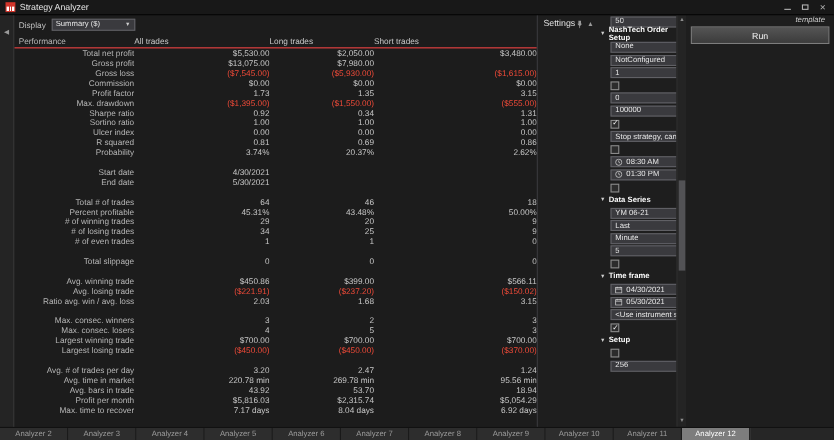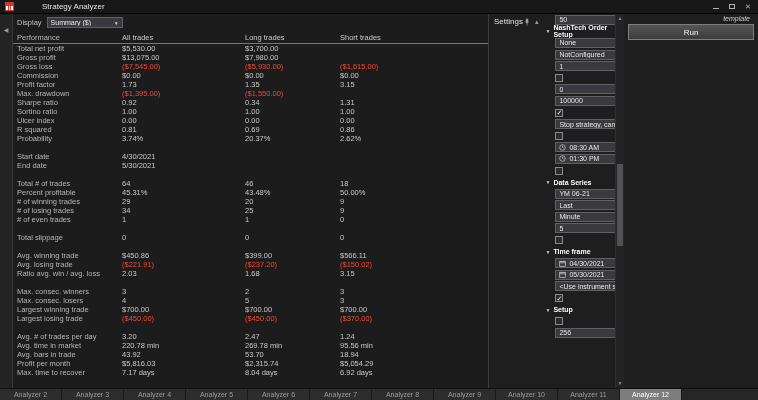--- a/index.html
+++ b/index.html
@@ -4,42 +4,42 @@
 <style>
   *{margin:0;padding:0;box-sizing:border-box;}
   html,body{width:758px;height:400px;}
   body{background:#1c1c1c;font-family:"Liberation Sans",sans-serif;color:#c8c8c8;overflow:hidden;}
 
   
   .titlebar{height:14px;background:#181818;display:flex;align-items:center;padding:0 2px;border-bottom:1px solid #000;}
   .app-icon{width:9px;height:9px;background:#d2352b;margin:0 4px 0 3px;flex:none;position:relative;}
   .app-icon:after{content:"";position:absolute;left:1px;right:1px;bottom:1px;height:4px;
     background:linear-gradient(90deg,#fff 0 2px,transparent 2px 3px,#fff 3px 4px,transparent 4px 5px,#fff 5px 7px);}
-  .title-text{font-size:8px;color:#e4e4e4;white-space:nowrap;margin-left:24px;}
+  .title-text{font-size:8px;color:#e4e4e4;white-space:nowrap;}
   .win-controls{margin-left:auto;display:flex;align-items:center;}
   .win-btn{width:16px;height:12px;display:flex;align-items:center;justify-content:center;color:#b2b2b2;font-size:7px;}
   .min-glyph{width:6px;height:1px;border-bottom:1px solid #b2b2b2;margin-top:4px;}
   .max-glyph{width:6px;height:5px;border:1px solid #b2b2b2;}
 
   .main{display:flex;height:374px;}
 
   
   .left-panel{width:489px;border-right:1px solid #3c3c40;display:flex;background:#1c1c1c;}
   .left-strip{width:13px;background:#242424;border-right:1px solid #363636;padding-top:4px;text-align:center;flex:none;}
   .collapse-chev{color:#9a9a9a;font-size:6px;}
   .left-content{flex:1;display:flex;flex-direction:column;overflow:hidden;}
   .display-row{height:17px;display:flex;align-items:center;padding-left:4px;gap:5px;flex:none;}
   .display-label{font-size:7.5px;color:#c0c0c0;}
   .display-dd{width:76px;}
   .field{background:#3a3a3e;border:1px solid #606065;display:flex;align-items:center;padding:0 3px;font-size:7px;color:#e8e8e8;height:11px;white-space:nowrap;overflow:hidden;}
   .field .val{white-space:nowrap;overflow:hidden;}
   .chev{margin-left:auto;font-size:5px;color:#cfcfcf;padding-left:2px;flex:none;}
 
   .thead{display:flex;height:13px;align-items:center;border-bottom:1px solid #ef4444;font-size:7.5px;color:#bdbdbd;flex:none;}
-  .tbody{flex:1;overflow:hidden;}
+  .tbody{flex:1;overflow:hidden;text-align:right;}
   .trow{display:flex;height:9px;align-items:center;font-size:7.5px;}
   .tcell{white-space:nowrap;overflow:hidden;color:#c8c8c8;}
   .c0{width:109px;padding-left:4px;color:#b5b5b5;flex:none;}
   .c1{width:123px;flex:none;}
   .c2{width:95px;flex:none;}
   .c3{flex:1;}
   .tcell.neg{color:#ef4a38;}
 
   
   .right-panel{flex:1;display:flex;background:#1e1e1e;overflow:hidden;}
@@ -102,21 +102,22 @@
       <div class="thead">
         <div class="tcell c0">Performance</div>
         <div class="tcell c1">All trades</div>
         <div class="tcell c2">Long trades</div>
         <div class="tcell c3">Short trades</div>
       </div>
       <div class="tbody">
           <div class="trow">
             <div class="tcell c0">Total net profit</div>
             <div class="tcell c1">$5,530.00</div>
-            <div class="tcell c2">$3,700.00</div>
+            <div class="tcell c2">$2,050.00</div>
+            <div class="tcell c3">$3,480.00</div>
           </div>
           <div class="trow">
             <div class="tcell c0">Gross profit</div>
             <div class="tcell c1">$13,075.00</div>
             <div class="tcell c2">$7,980.00</div>
           </div>
           <div class="trow">
             <div class="tcell c0">Gross loss</div>
             <div class="tcell c1 neg">($7,545.00)</div>
             <div class="tcell c2 neg">($5,930.00)</div>
@@ -131,20 +132,21 @@
           <div class="trow">
             <div class="tcell c0">Profit factor</div>
             <div class="tcell c1">1.73</div>
             <div class="tcell c2">1.35</div>
             <div class="tcell c3">3.15</div>
           </div>
           <div class="trow">
             <div class="tcell c0">Max. drawdown</div>
             <div class="tcell c1 neg">($1,395.00)</div>
             <div class="tcell c2 neg">($1,550.00)</div>
+            <div class="tcell c3 neg">($555.00)</div>
           </div>
           <div class="trow">
             <div class="tcell c0">Sharpe ratio</div>
             <div class="tcell c1">0.92</div>
             <div class="tcell c2">0.34</div>
             <div class="tcell c3">1.31</div>
           </div>
           <div class="trow">
             <div class="tcell c0">Sortino ratio</div>
             <div class="tcell c1">1.00</div>

